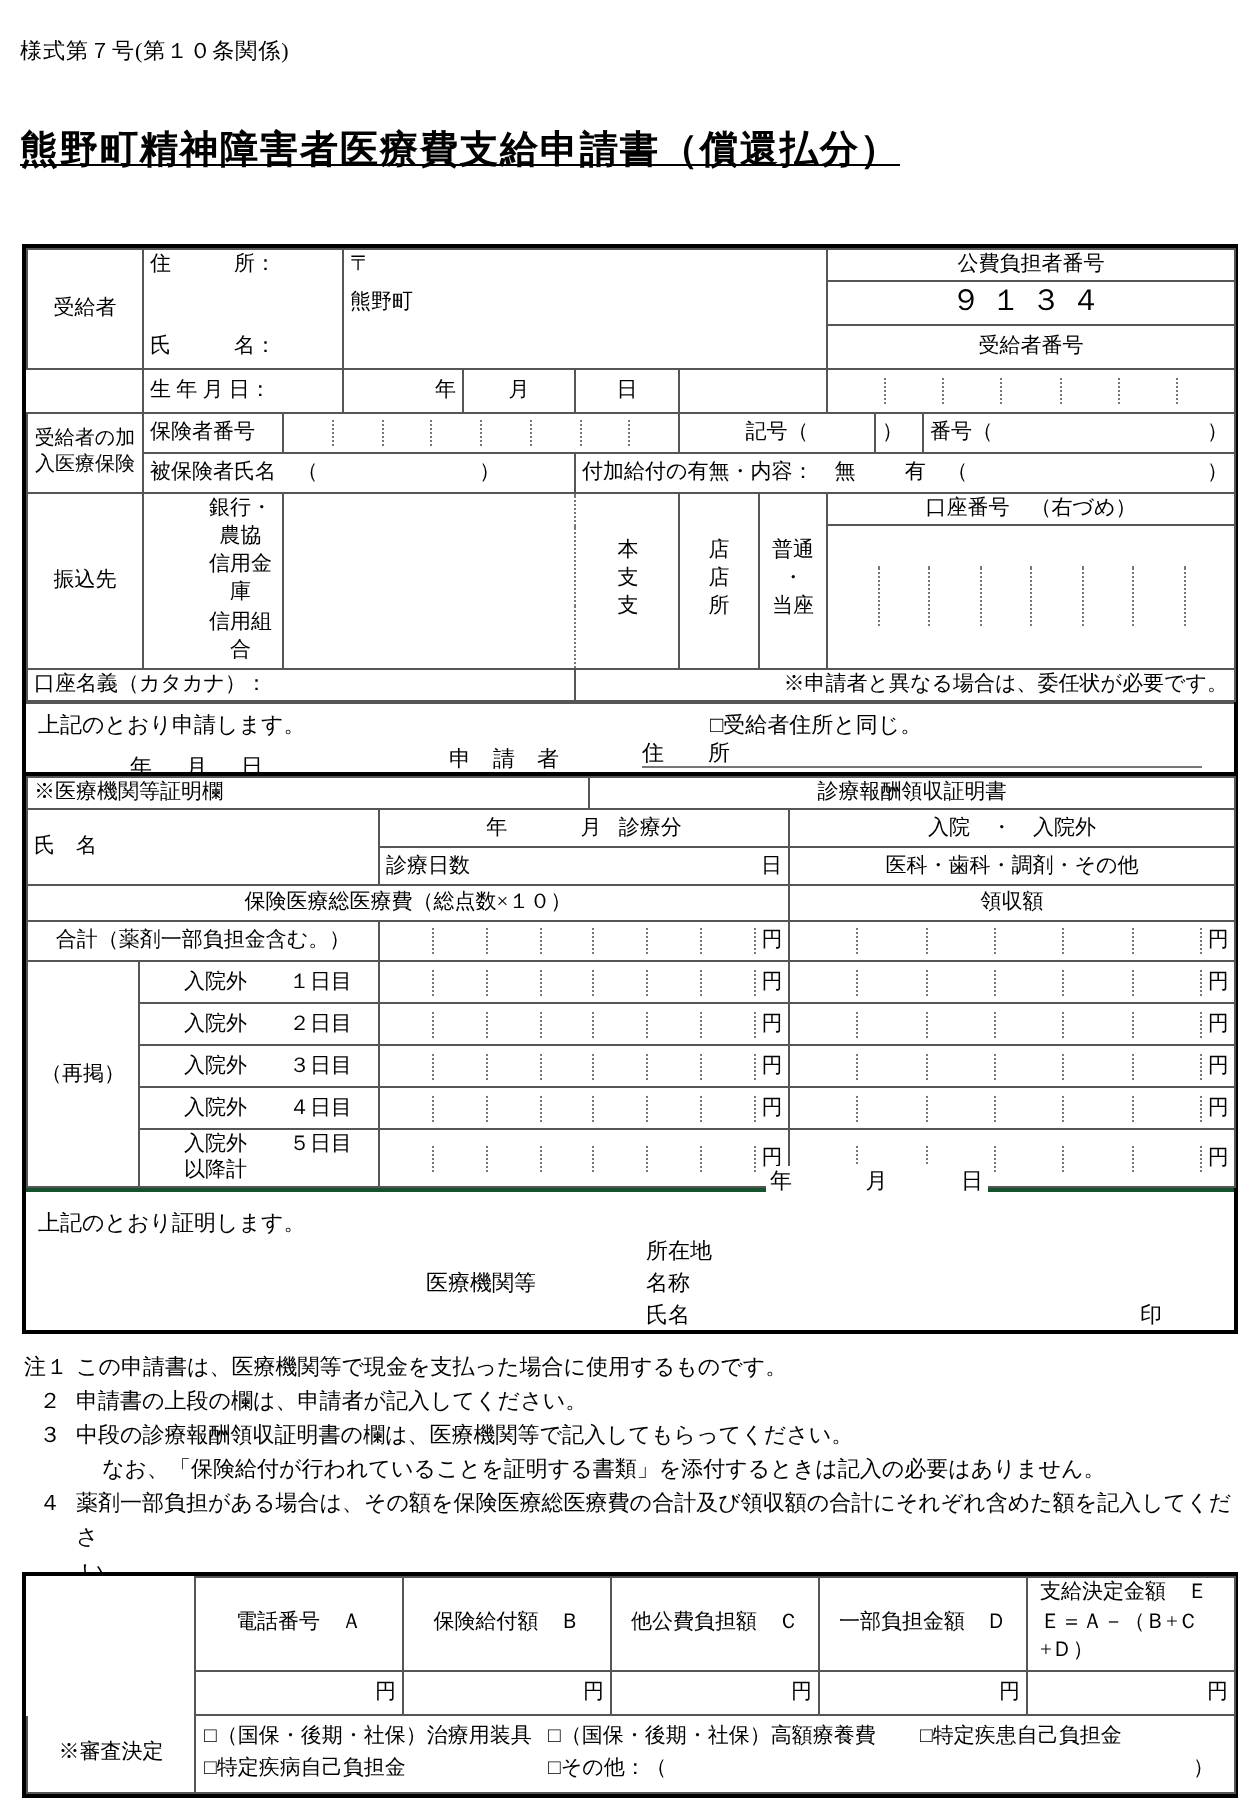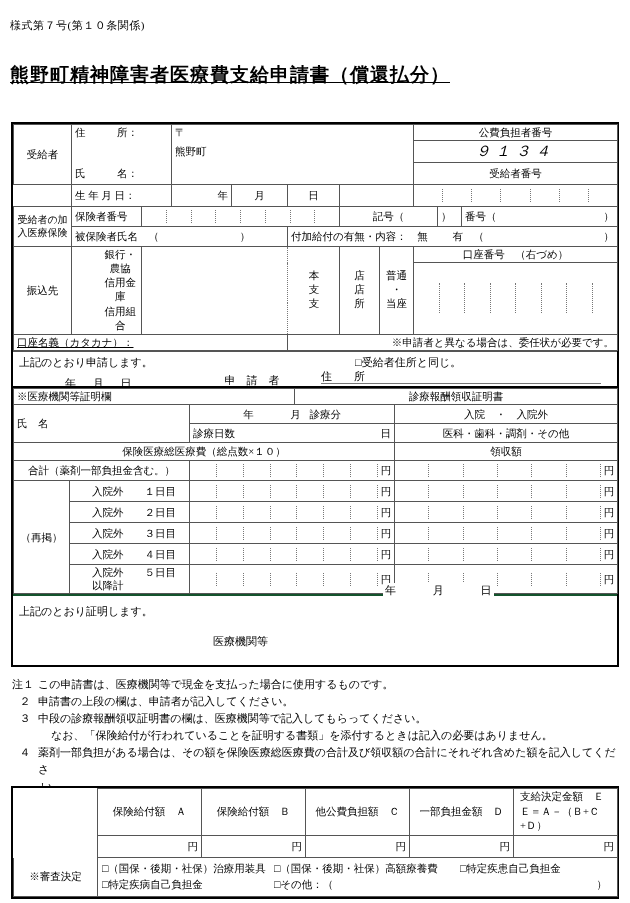--- a/index.html
+++ b/index.html
@@ -118,21 +118,21 @@
           <tr>
         <td rowspan="3" class="ctr mid" style="height:22px;">受給者</td>
         <td colspan="3" class="bb0 lf">住　　　所：</td>
         <td colspan="5" class="bb0 bl0 lf">〒</td>
         <td colspan="4" class="ctr">公費負担者番号</td>
       </tr>
 
       <tr>
         <td colspan="3" class="bt0 bb0"></td>
         <td colspan="5" class="bt0 bb0 bl0 lf">熊野町</td>
-        <td colspan="4" class="bignum" style="height:20px;font-style:italic;">９１３４</td>
+        <td colspan="4" class="bignum" style="height:20px;">９１３４</td>
       </tr>
 
       <tr>
         <td colspan="3" class="bt0 lf" style="height:22px;">氏　　　名：</td>
         <td colspan="5" class="bt0 bl0"></td>
         <td colspan="4" class="ctr">受給者番号</td>
       </tr>
 
       <tr>
         <td class="nb"></td>
@@ -230,21 +230,21 @@
                 <i></i>
                 <i></i>
                 <i></i>
                 <i></i>
               </span>
         </td>
       </tr>
       <tr></tr>
 
       <tr>
-        <td colspan="6" class="lf" style="height:14px;text-decoration:underline;">口座名義（カタカナ）：</td>
+        <td colspan="6" class="lf" style="height:14px;">口座名義（カタカナ）：</td>
         <td colspan="7" class="bl0 rt">※申請者と異なる場合は、委任状が必要です。</td>
       </tr>
     </tbody>
       </table>
 
     <div style="position:relative; height:74px; border-top:1px solid #555;">
       <div style="position:absolute; left:6px; top:3px; font-size:11px;">上記のとおり申請します。</div>
       <div class="chk" style="position:absolute; left:298px; top:3px;margin-left:44px;">□受給者住所と同じ。</div>
 
       <div style="position:absolute; left:52px; top:24px; font-size:11px;">
@@ -484,20 +484,28 @@
       </table>
 
     <div style="position:relative; height:71px; border-top:2px solid #14532d;">
       <div style="position:absolute; left:370px; top:-13px; font-size:11px; background:#fff; padding:0 2px;">
         <span>年</span>
         <span style="padding-left:34px">月</span>
         <span style="padding-left:34px">日</span>
       </div>
       <div style="position:absolute; left:6px; top:8px; font-size:11px;">上記のとおり証明します。</div>
       <div style="position:absolute; left:200px; top:38px; font-size:11px;">医療機関等</div>
+      <div style="position:absolute; left:310px; top:23px; font-size:11px; line-height:1.45; width:280px;">
+        <div>所在地</div>
+        <div>名称</div>
+        <div style="position:relative;">
+          <span>氏名</span>
+          <span style="position:absolute; right:22px;">印</span>
+        </div>
+      </div>
     </div>
   </div>
 
   <div class="notes" style="top:676px; width:608px;">
     <div class="row">
       <span class="num">注１</span>
       <span class="txt">この申請書は、医療機関等で現金を支払った場合に使用するものです。</span>
     </div>
     <div class="row">
       <span class="num" style="text-align:center">２</span>
@@ -529,21 +537,21 @@
           <col style="width:104px">
           <col style="width:104px">
         <col style="width:104px">
           <col style="width:104px">
           <col style="width:104px">
       </colgroup>
       <tbody>
           <tr>
         <td rowspan="2" class="nb"></td>
         <td class="ctr" style="height:30px; line-height:1.4;">
-          <span>保険給付額　Ａ</span>
+          <span>電話番号　Ａ</span>
         </td>
         <td class="ctr">
           <span>保険給付額　Ｂ</span>
         </td>
         <td class="ctr">
           <span>他公費負担額　Ｃ</span>
         </td>
         <td class="ctr">
           <span>一部負担金額　Ｄ</span>
         </td>

